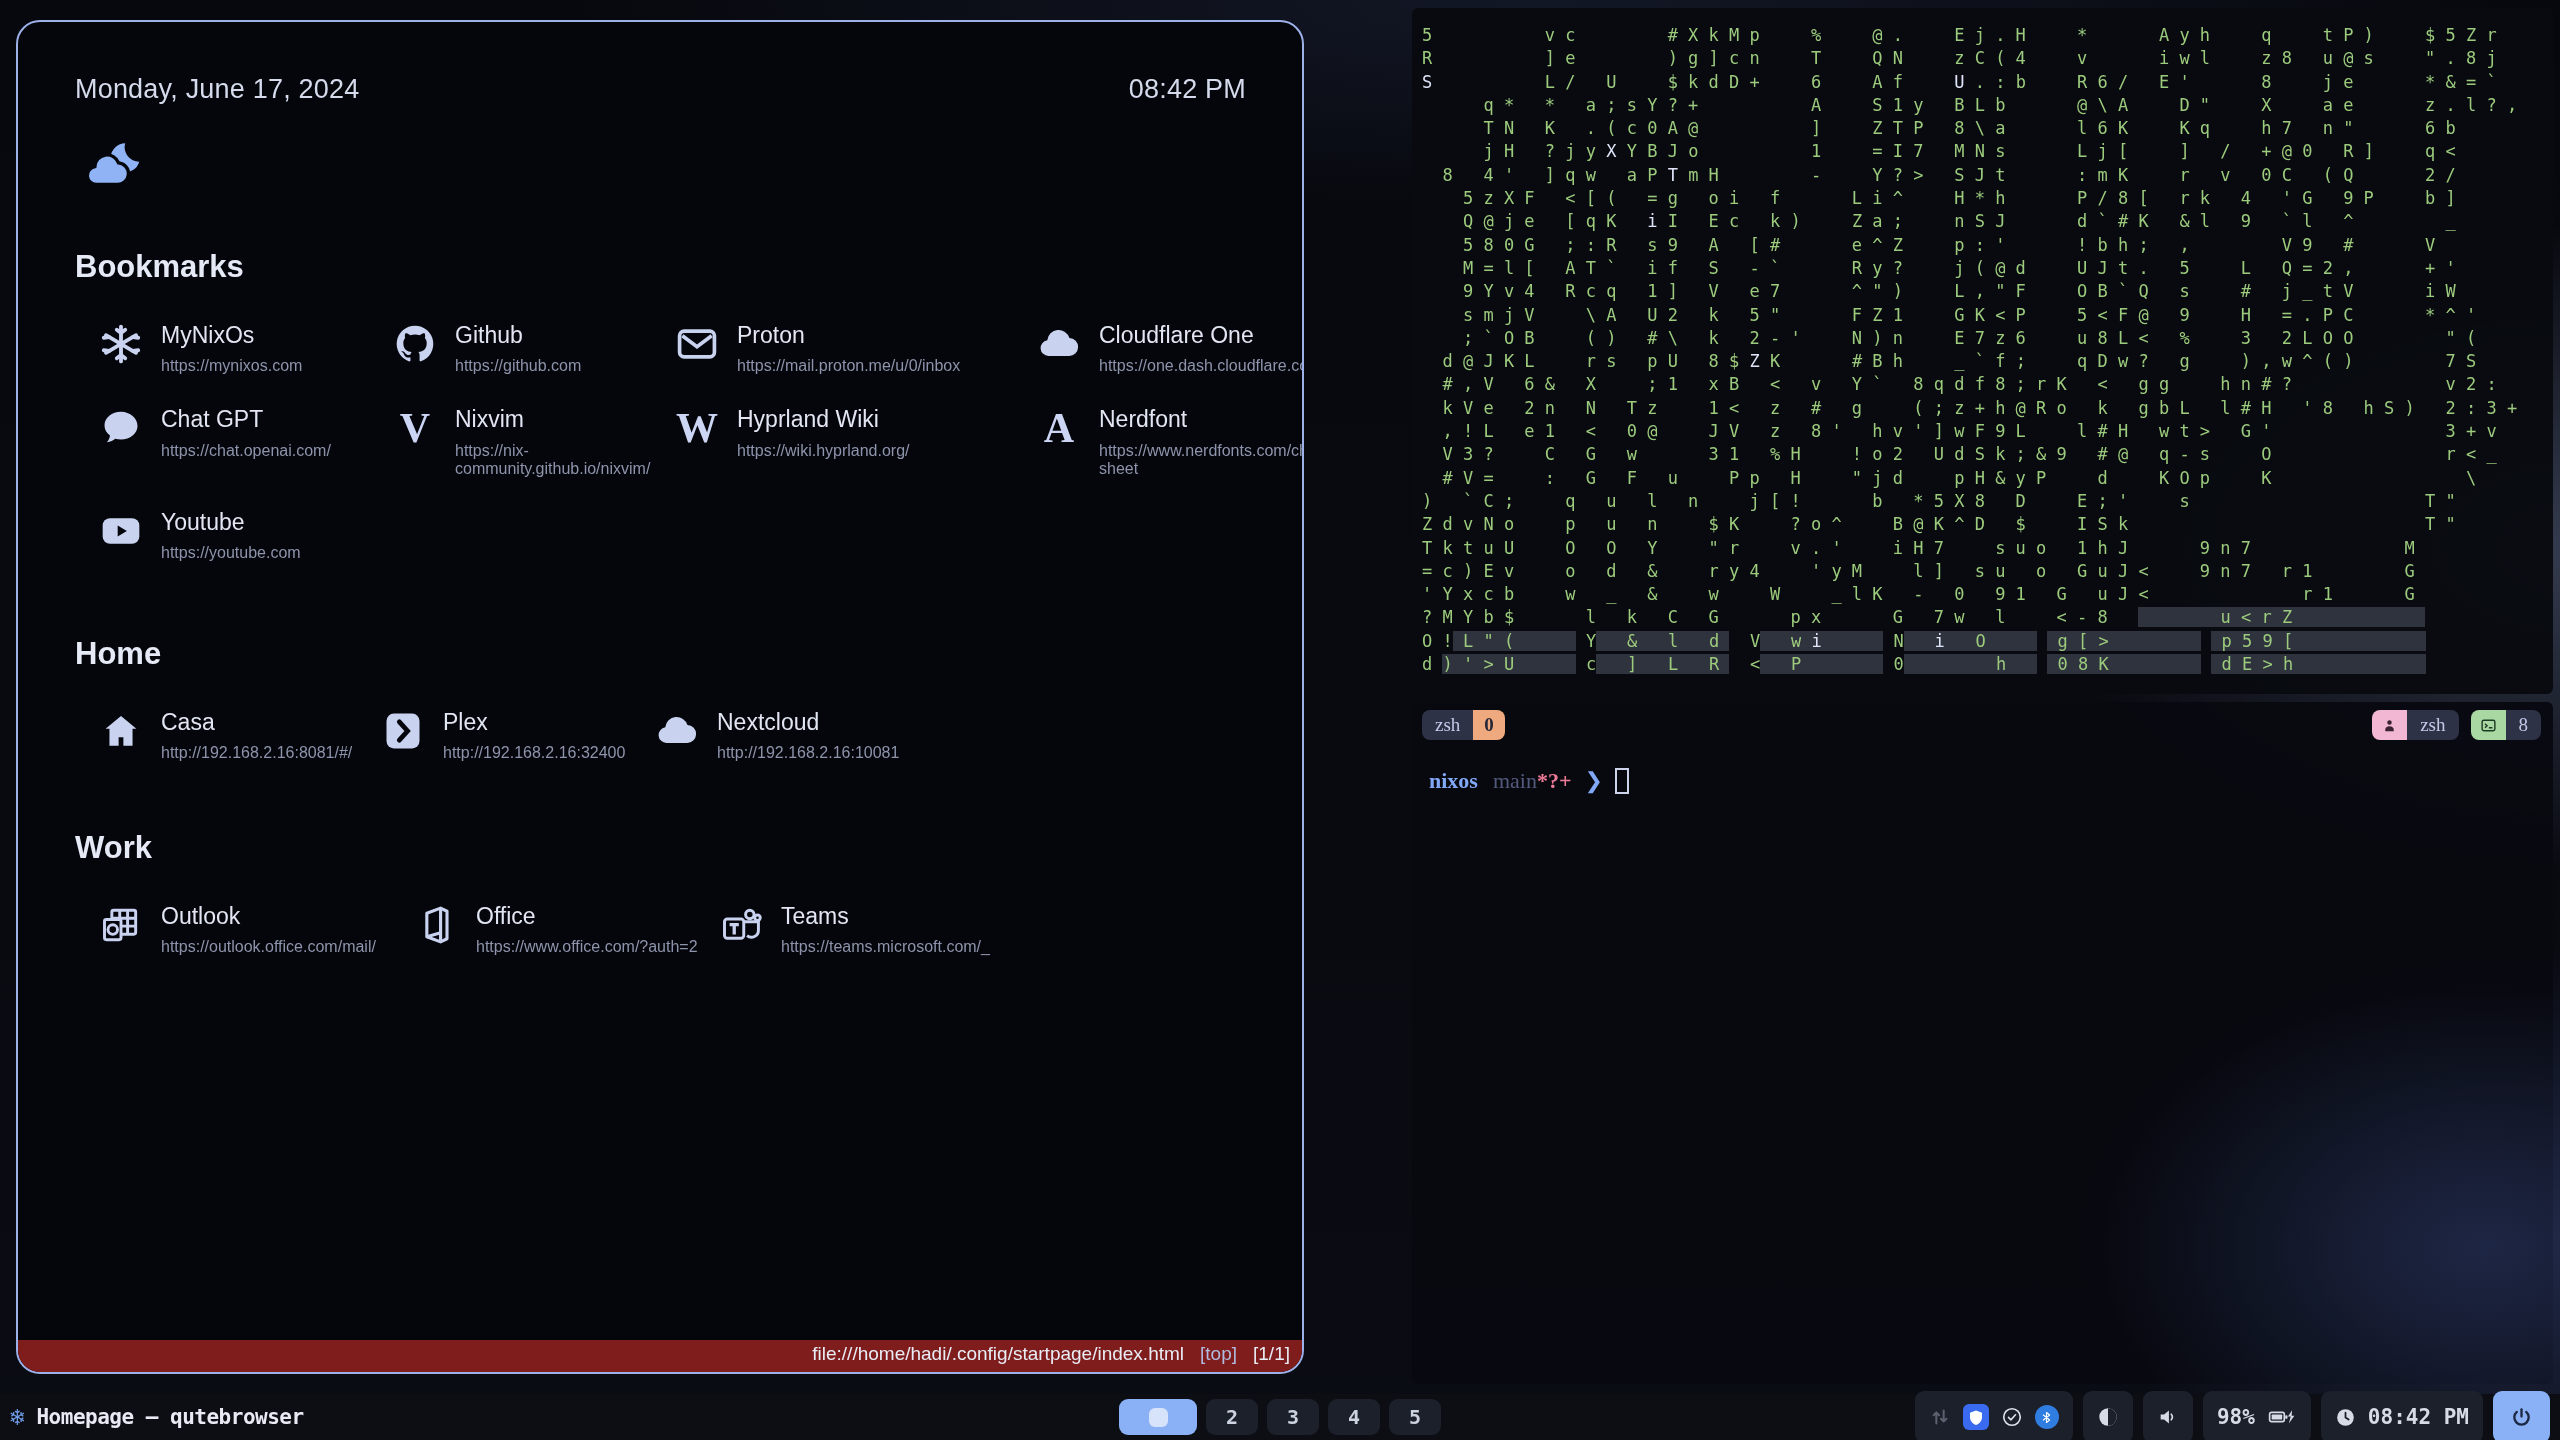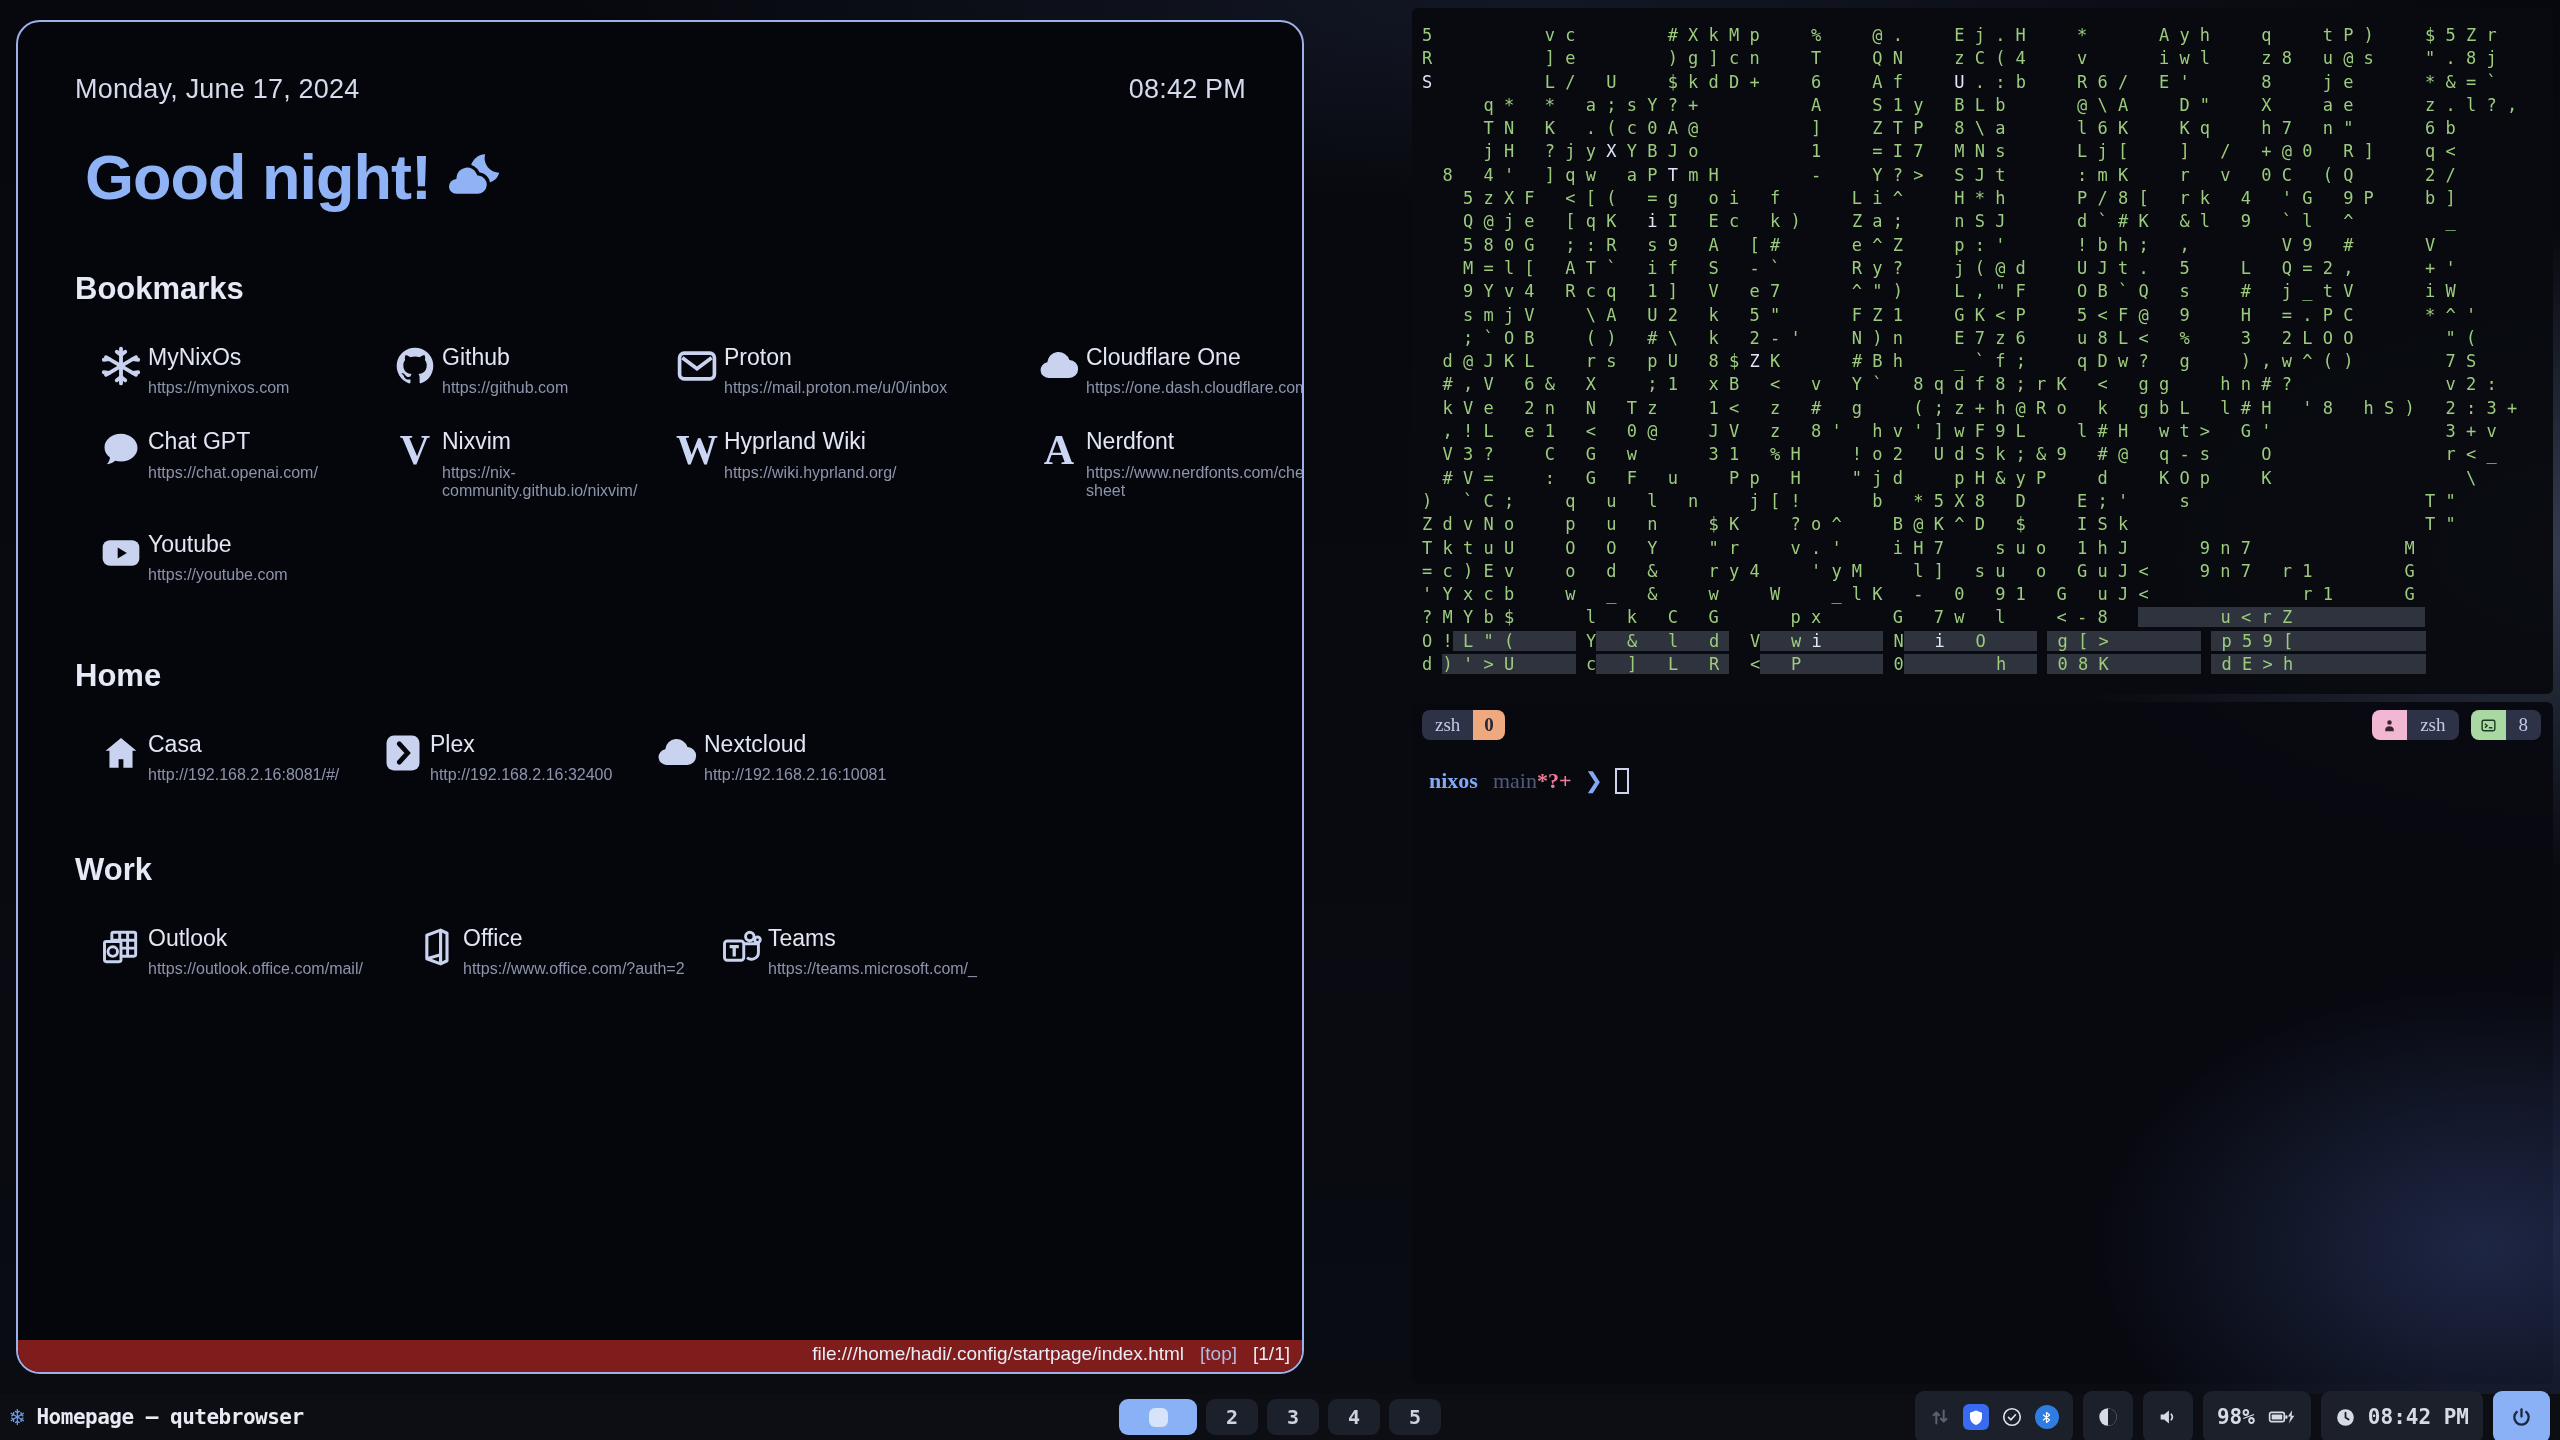--- a/index.html
+++ b/index.html
@@ -26,21 +26,21 @@
   .greeting-row{ margin:36px 0 0 10px; display:flex; align-items:center; gap:14px; }
   .greeting{ font-size:63px; font-weight:bold; color:#8fb3f5; letter-spacing:-1px; }
   h2.section-title{ font-size:31px; font-weight:bold; color:#e6eaf6; margin-top:0; }
   section.sp-section{ margin-top:58px; }
   section.sp-section:nth-of-type(2){ margin-top:74px; }
   section.sp-section:nth-of-type(3){ margin-top:68px; }
   .items-grid{ display:grid; margin:36px 0 0 23px; row-gap:30px; }
   .grid-bookmarks{ grid-template-columns:294px 282px 362px 1fr; }
   .grid-home{ grid-template-columns:282px 274px 1fr; }
   .grid-work{ grid-template-columns:315px 305px 1fr; }
-  .bm-item{ display:flex; gap:4px; align-items:flex-start; text-decoration:none; color:inherit; cursor:pointer; }
+  .bm-item{ display:flex; gap:17px; align-items:flex-start; text-decoration:none; color:inherit; cursor:pointer; }
   .bm-icon{ width:46px; height:46px; flex:0 0 46px; display:flex; align-items:center; justify-content:center; color:#c9d3f0; }
   .bm-icon svg{ display:block; }
   .letter{ font-family:"Liberation Serif", serif; font-weight:bold; font-size:42px; color:#ccd6f4; line-height:1; }
   .bm-name{ display:block; font-size:23px; font-weight:500; color:#e2e6f3; line-height:1.1; margin-top:2px; }
   .bm-url{ display:block; font-size:16px; color:#8d94ab; margin-top:9px; }
   .qb-statusbar{
     position:absolute; left:0; right:0; bottom:0; height:32px; padding:0 12px 4px 0;
     display:flex; justify-content:flex-end; align-items:center; gap:16px;
     font-size:19px; background:#7f1d1d;
   }
@@ -104,21 +104,20 @@
 </head>
 <body>
 
 <div class="browser-window">
   <div class="startpage">
     <div class="sp-header">
       <span class="sp-date">Monday, June 17, 2024</span>
       <span class="sp-time">08:42 PM</span>
     </div>
     <div class="greeting-row">
-      <span class="greeting">Good night!</span>
       <span>
         <svg width="58" height="46" viewBox="0 0 52 40">
           <path d="M36 1.5a13 13 0 1 0 12.6 16.4A13 13 0 0 1 36 1.5z" fill="#8fb3f5"></path>
           <path d="M10 38.2a8 8 0 0 1-1.2-15.9A11 11 0 0 1 30.1 19 8.6 8.6 0 0 1 28.6 38.2H10z" fill="#8fb3f5" stroke="#05060c" stroke-width="3"></path>
         </svg>
       </span>
     </div>
     <div id="sections">
         <section class="sp-section">
           <h2 class="section-title">Bookmarks</h2>

